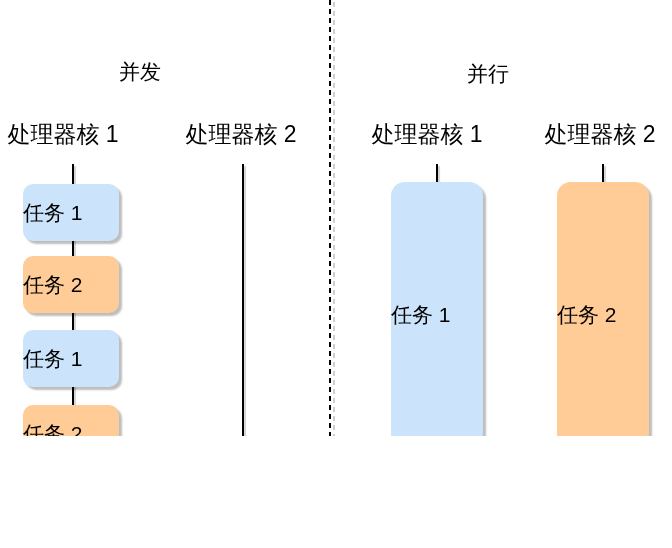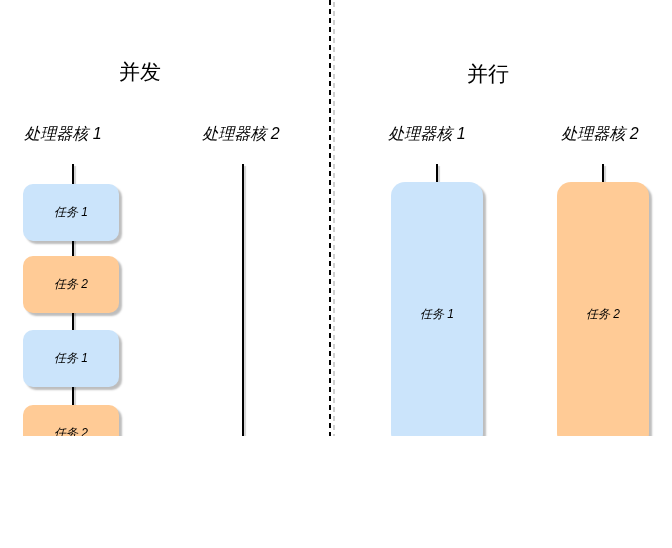--- a/index.html
+++ b/index.html
@@ -19,24 +19,23 @@
   .panel-title {
     position: absolute;
     transform: translateX(-50%);
     font-size: 21px;
     line-height: 24px;
     white-space: nowrap;
   }
   .core-label {
     position: absolute;
     transform: translateX(-50%);
-    font-size: 16px;
+    font-size: 23px;
     line-height: 24px;
     white-space: nowrap;
-    font-style: italic;
   }
   .divider {
     position: absolute;
     top: 0;
     width: 2px;
     height: 548px;
     background: repeating-linear-gradient(to bottom, #000000 0 5px, transparent 5px 9px);
   }
   .divider.echo {
     background: repeating-linear-gradient(to bottom, #cfcfcf 0 5px, transparent 5px 9px);
@@ -52,26 +51,24 @@
     width: 0;
     height: 0;
     border-left: 6px solid transparent;
     border-right: 6px solid transparent;
     border-top: 14px solid #000000;
   }
   .task {
     position: absolute;
     display: flex;
     align-items: center;
-    justify-content: center;
-    font-size: 12px;
+    font-size: 21px;
     border-radius: 10px;
     box-shadow: 3px 3px 2px rgba(0,0,0,0.26);
     z-index: 2;
-    font-style: italic;
   }
   .task.small { width: 96px; height: 57px; }
   .task.tall  { width: 92px; height: 265px; border-radius: 14px; }
 </style>
 </head>
 <body>
 
 <div class="canvas">
 
   <div class="panel-title" style="left:140px; top:60px;">并发</div>

